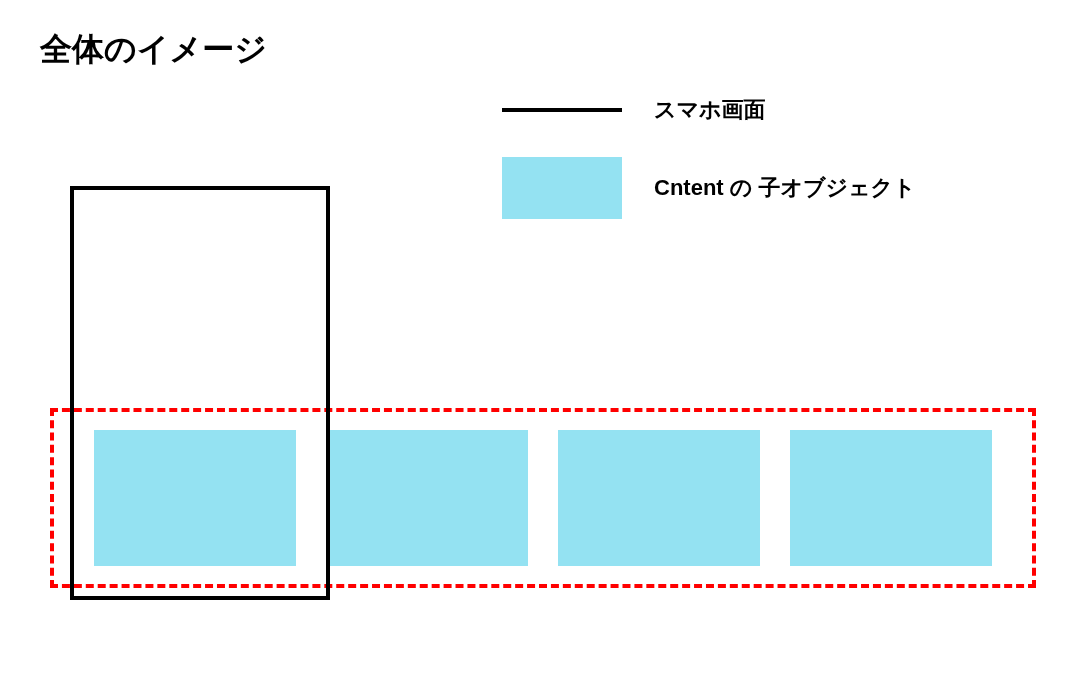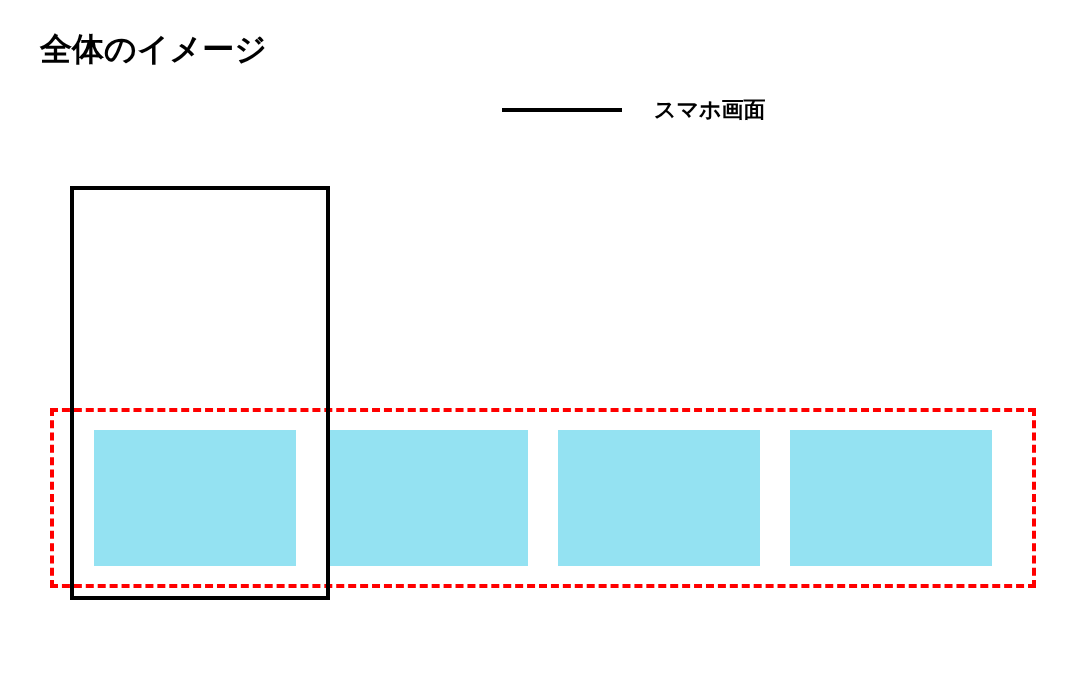--- a/index.html
+++ b/index.html
@@ -95,20 +95,24 @@
 </head>
 <body>
 
 <h1 class="title">全体のイメージ</h1>
 
 <div class="legend">
   <div class="legend-row">
     <div class="legend-swatch-line"></div>
     <span class="legend-label">スマホ画面</span>
   </div>
+  <div class="legend-row">
+    <div class="legend-swatch-box"></div>
+    <span class="legend-label">Cntent の 子オブジェクト</span>
+  </div>
 </div>
 
 <div class="diagram-area">
   <div class="phone-screen"></div>
   <div class="content-container">
     <div class="child-object"></div>
     <div class="child-object"></div>
     <div class="child-object"></div>
     <div class="child-object"></div>
   </div>

